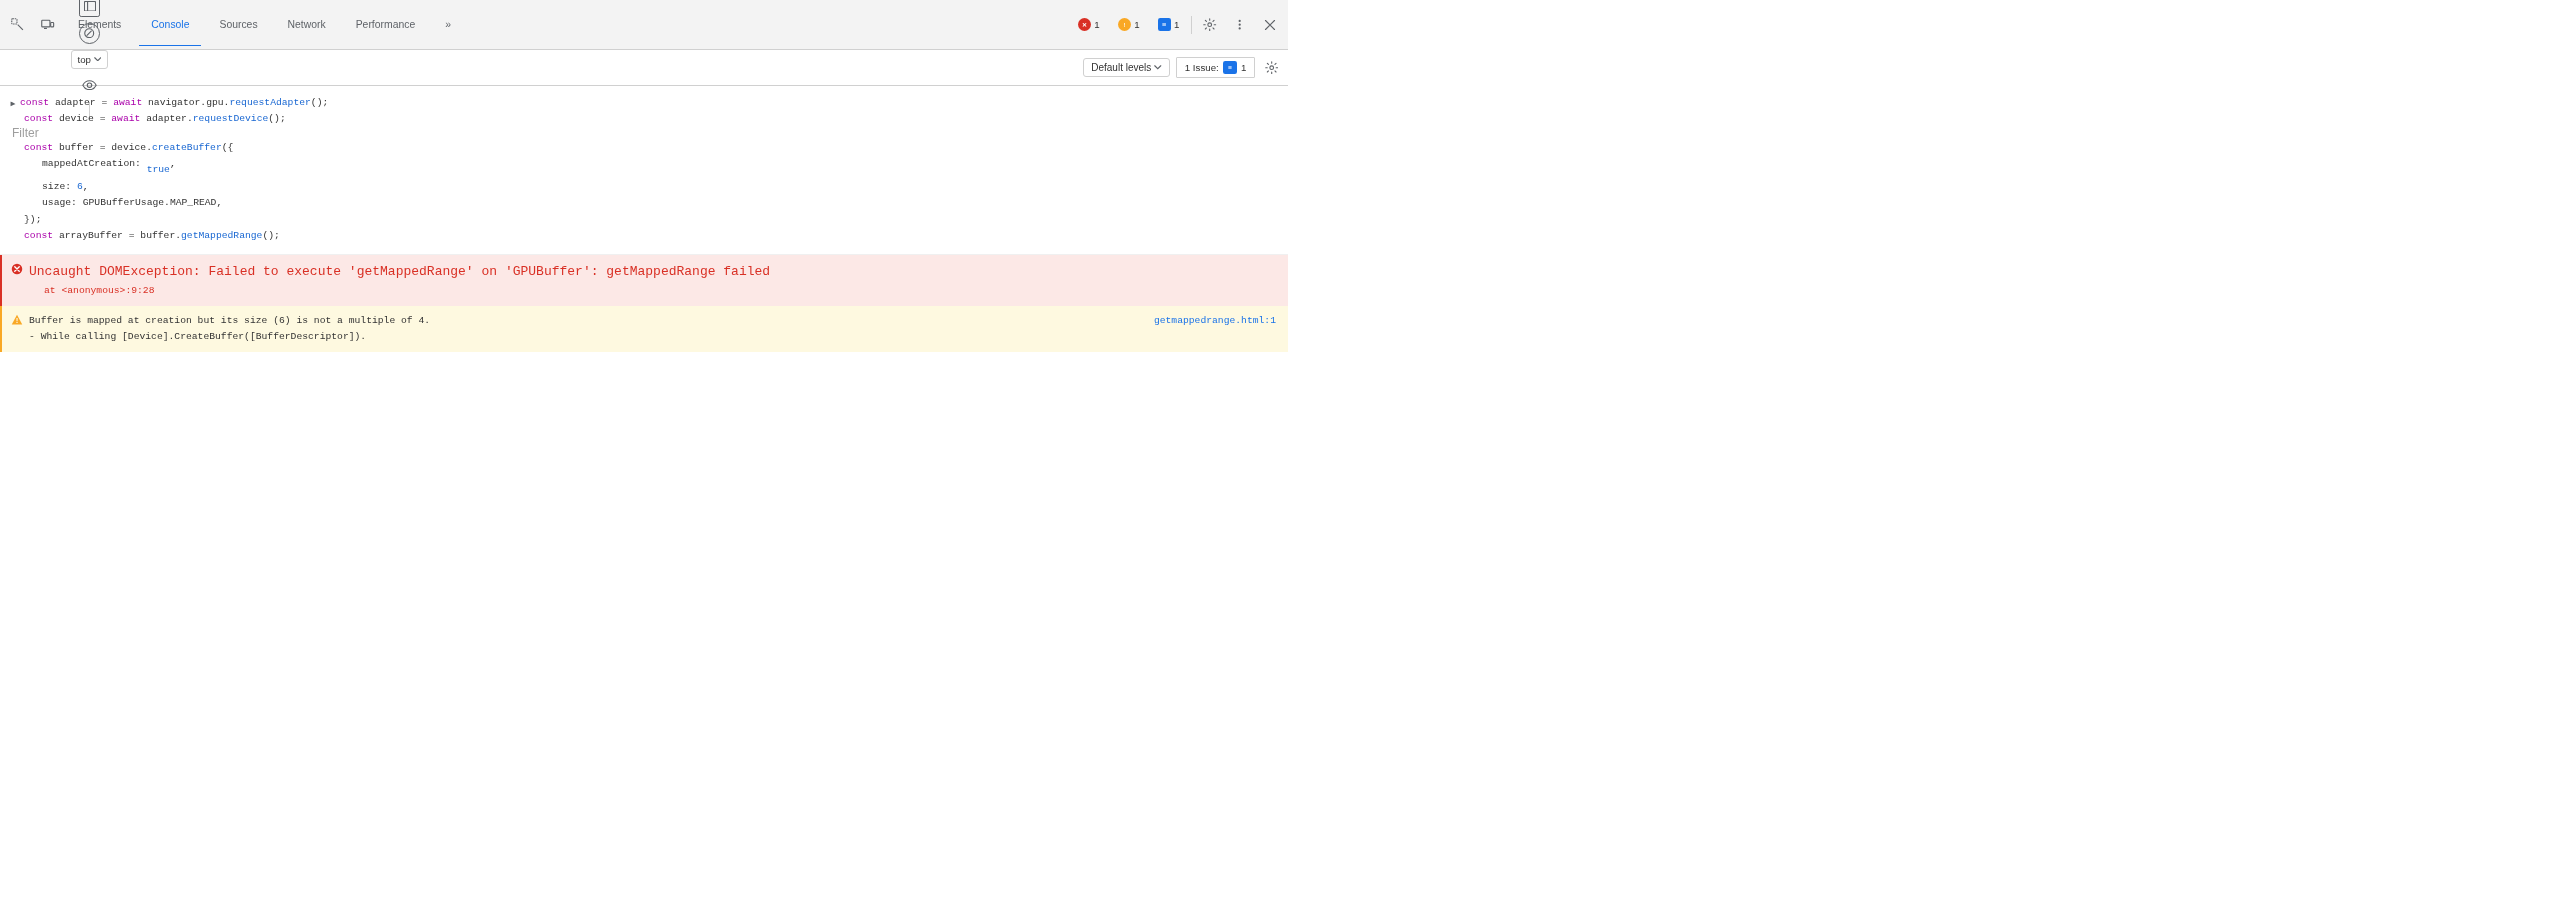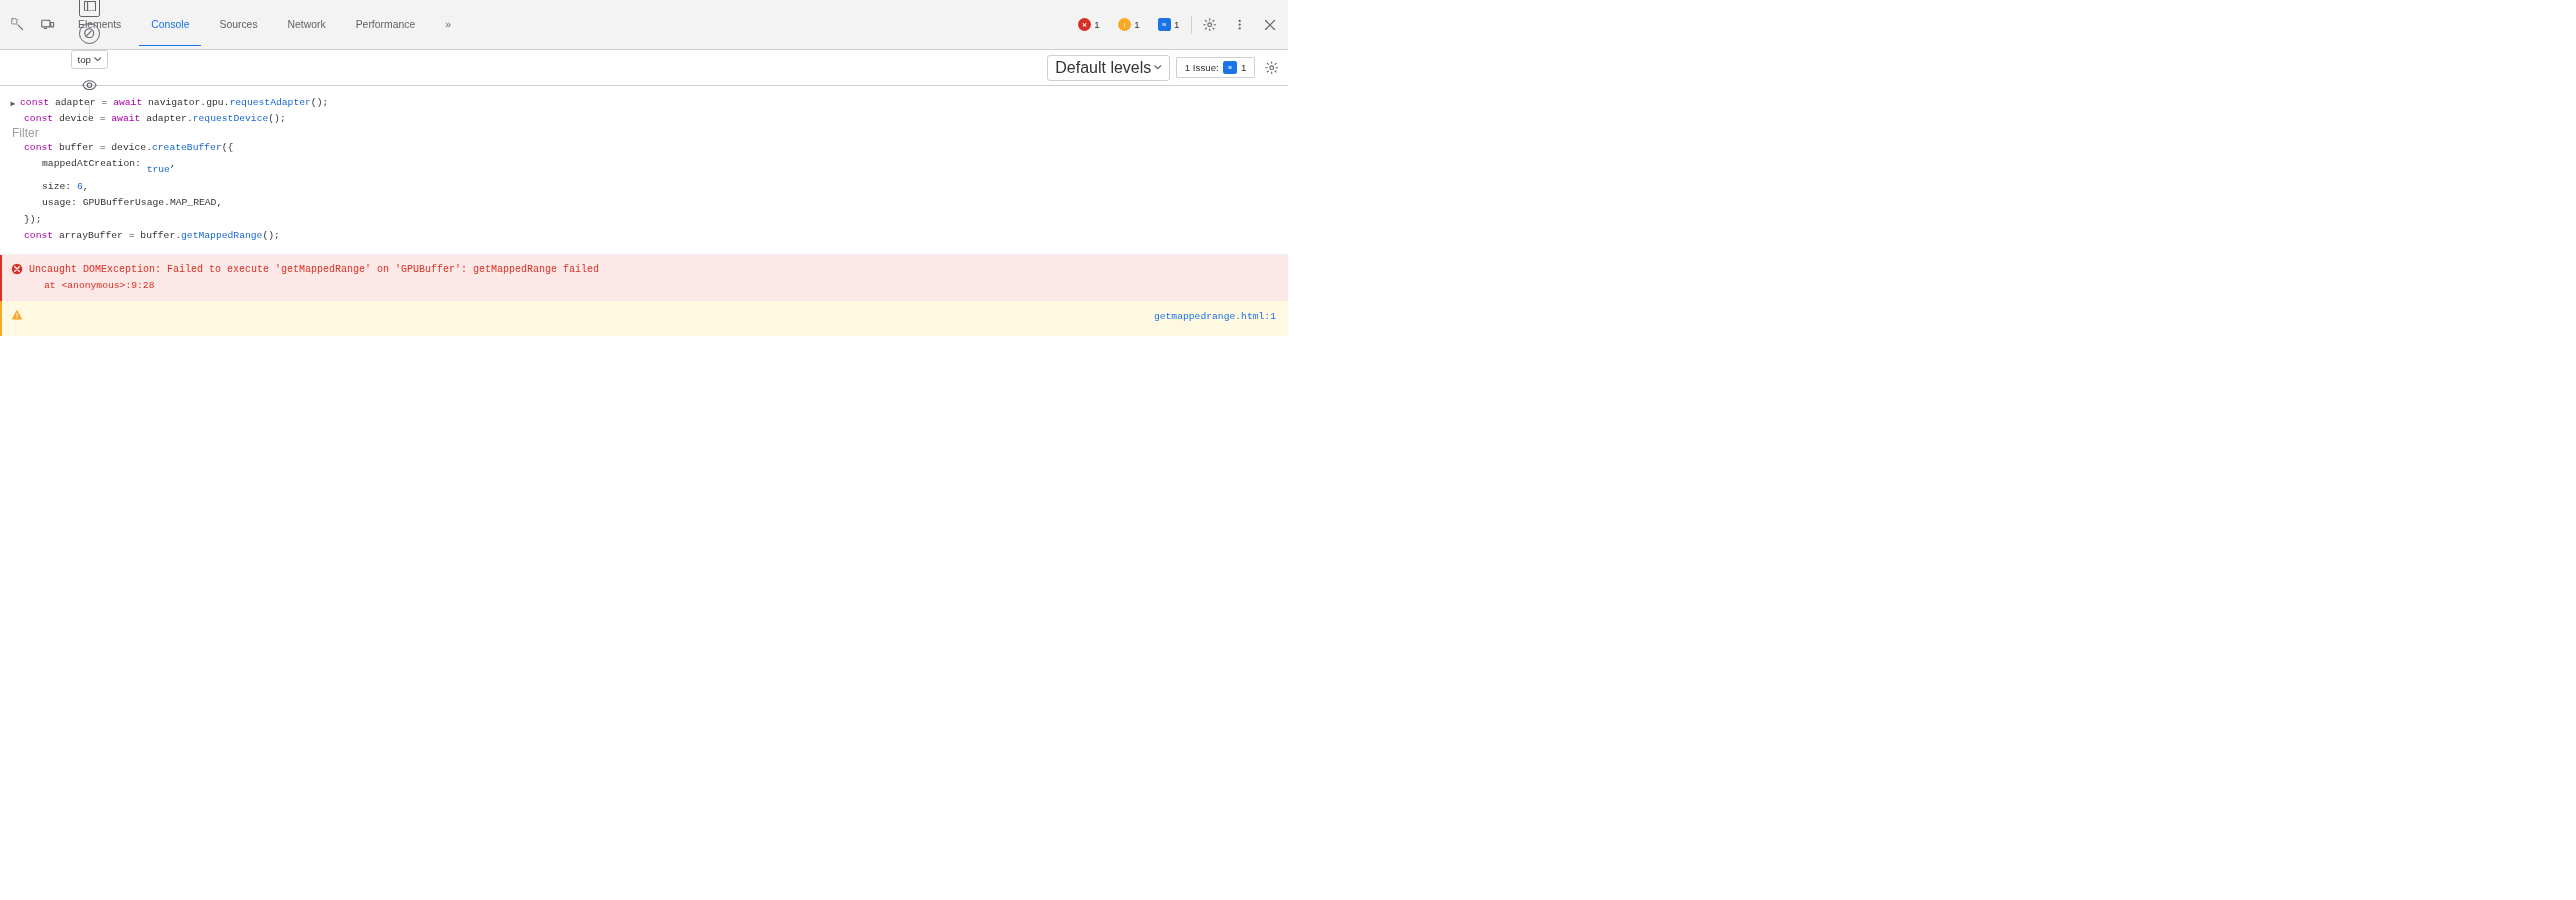--- a/index.html
+++ b/index.html
@@ -203,21 +203,21 @@
       margin-left: auto;
     }
     .levels-btn {
       display: flex;
       align-items: center;
       gap: 3px;
       padding: 3px 7.5px;
       border: 0.7px solid #d0d0d0;
       border-radius: 3px;
       cursor: pointer;
-      font-size: 16px;
+      font-size: 10px;
       color: #333;
       background: #fff;
     }
     .issues-btn {
       display: flex;
       align-items: center;
       gap: 4.5px;
       padding: 3px 7.5px;
       border: 0.7px solid #d0d0d0;
       border-radius: 1px;
@@ -284,21 +284,21 @@
     }
     .error-icon {
       color: #d93025;
       font-size: 12px;
       margin-top: 0.7px;
       flex-shrink: 0;
     }
     .error-text {
       color: #d93025;
       font-family: 'Menlo', 'Monaco', 'Courier New', monospace;
-      font-size: 10px;
+      font-size: 13px;
     }
     .error-subtext {
       color: #d93025;
       font-family: 'Menlo', 'Monaco', 'Courier New', monospace;
       font-size: 9.7px;
       padding-left: 15px;
     }
 
     .warn-line {
       background: #fef9e0;
@@ -539,17 +539,21 @@
   </div>
 
   <div class="warn-line">
     <span class="warn-icon">
       <svg width="12" height="12" viewBox="0 0 16 16" style="font-size:16px">
         <polygon points="8,1 15,14 1,14" fill="#f9a825"></polygon>
         <text x="8" y="12.5" text-anchor="middle" font-size="9" font-weight="bold" fill="white">!</text>
       </svg>
     </span>
     <div class="warn-content">
+      <div class="warn-main">
+        <div class="warn-text">Buffer is mapped at creation but its size (6) is not a multiple of 4.</div>
+        <div class="warn-text">  - While calling [Device].CreateBuffer([BufferDescriptor]).</div>
+      </div>
       <a class="warn-link" href="#">getmappedrange.html:1</a>
     </div>
   </div>
 </div>
 
 
 </body></html>

